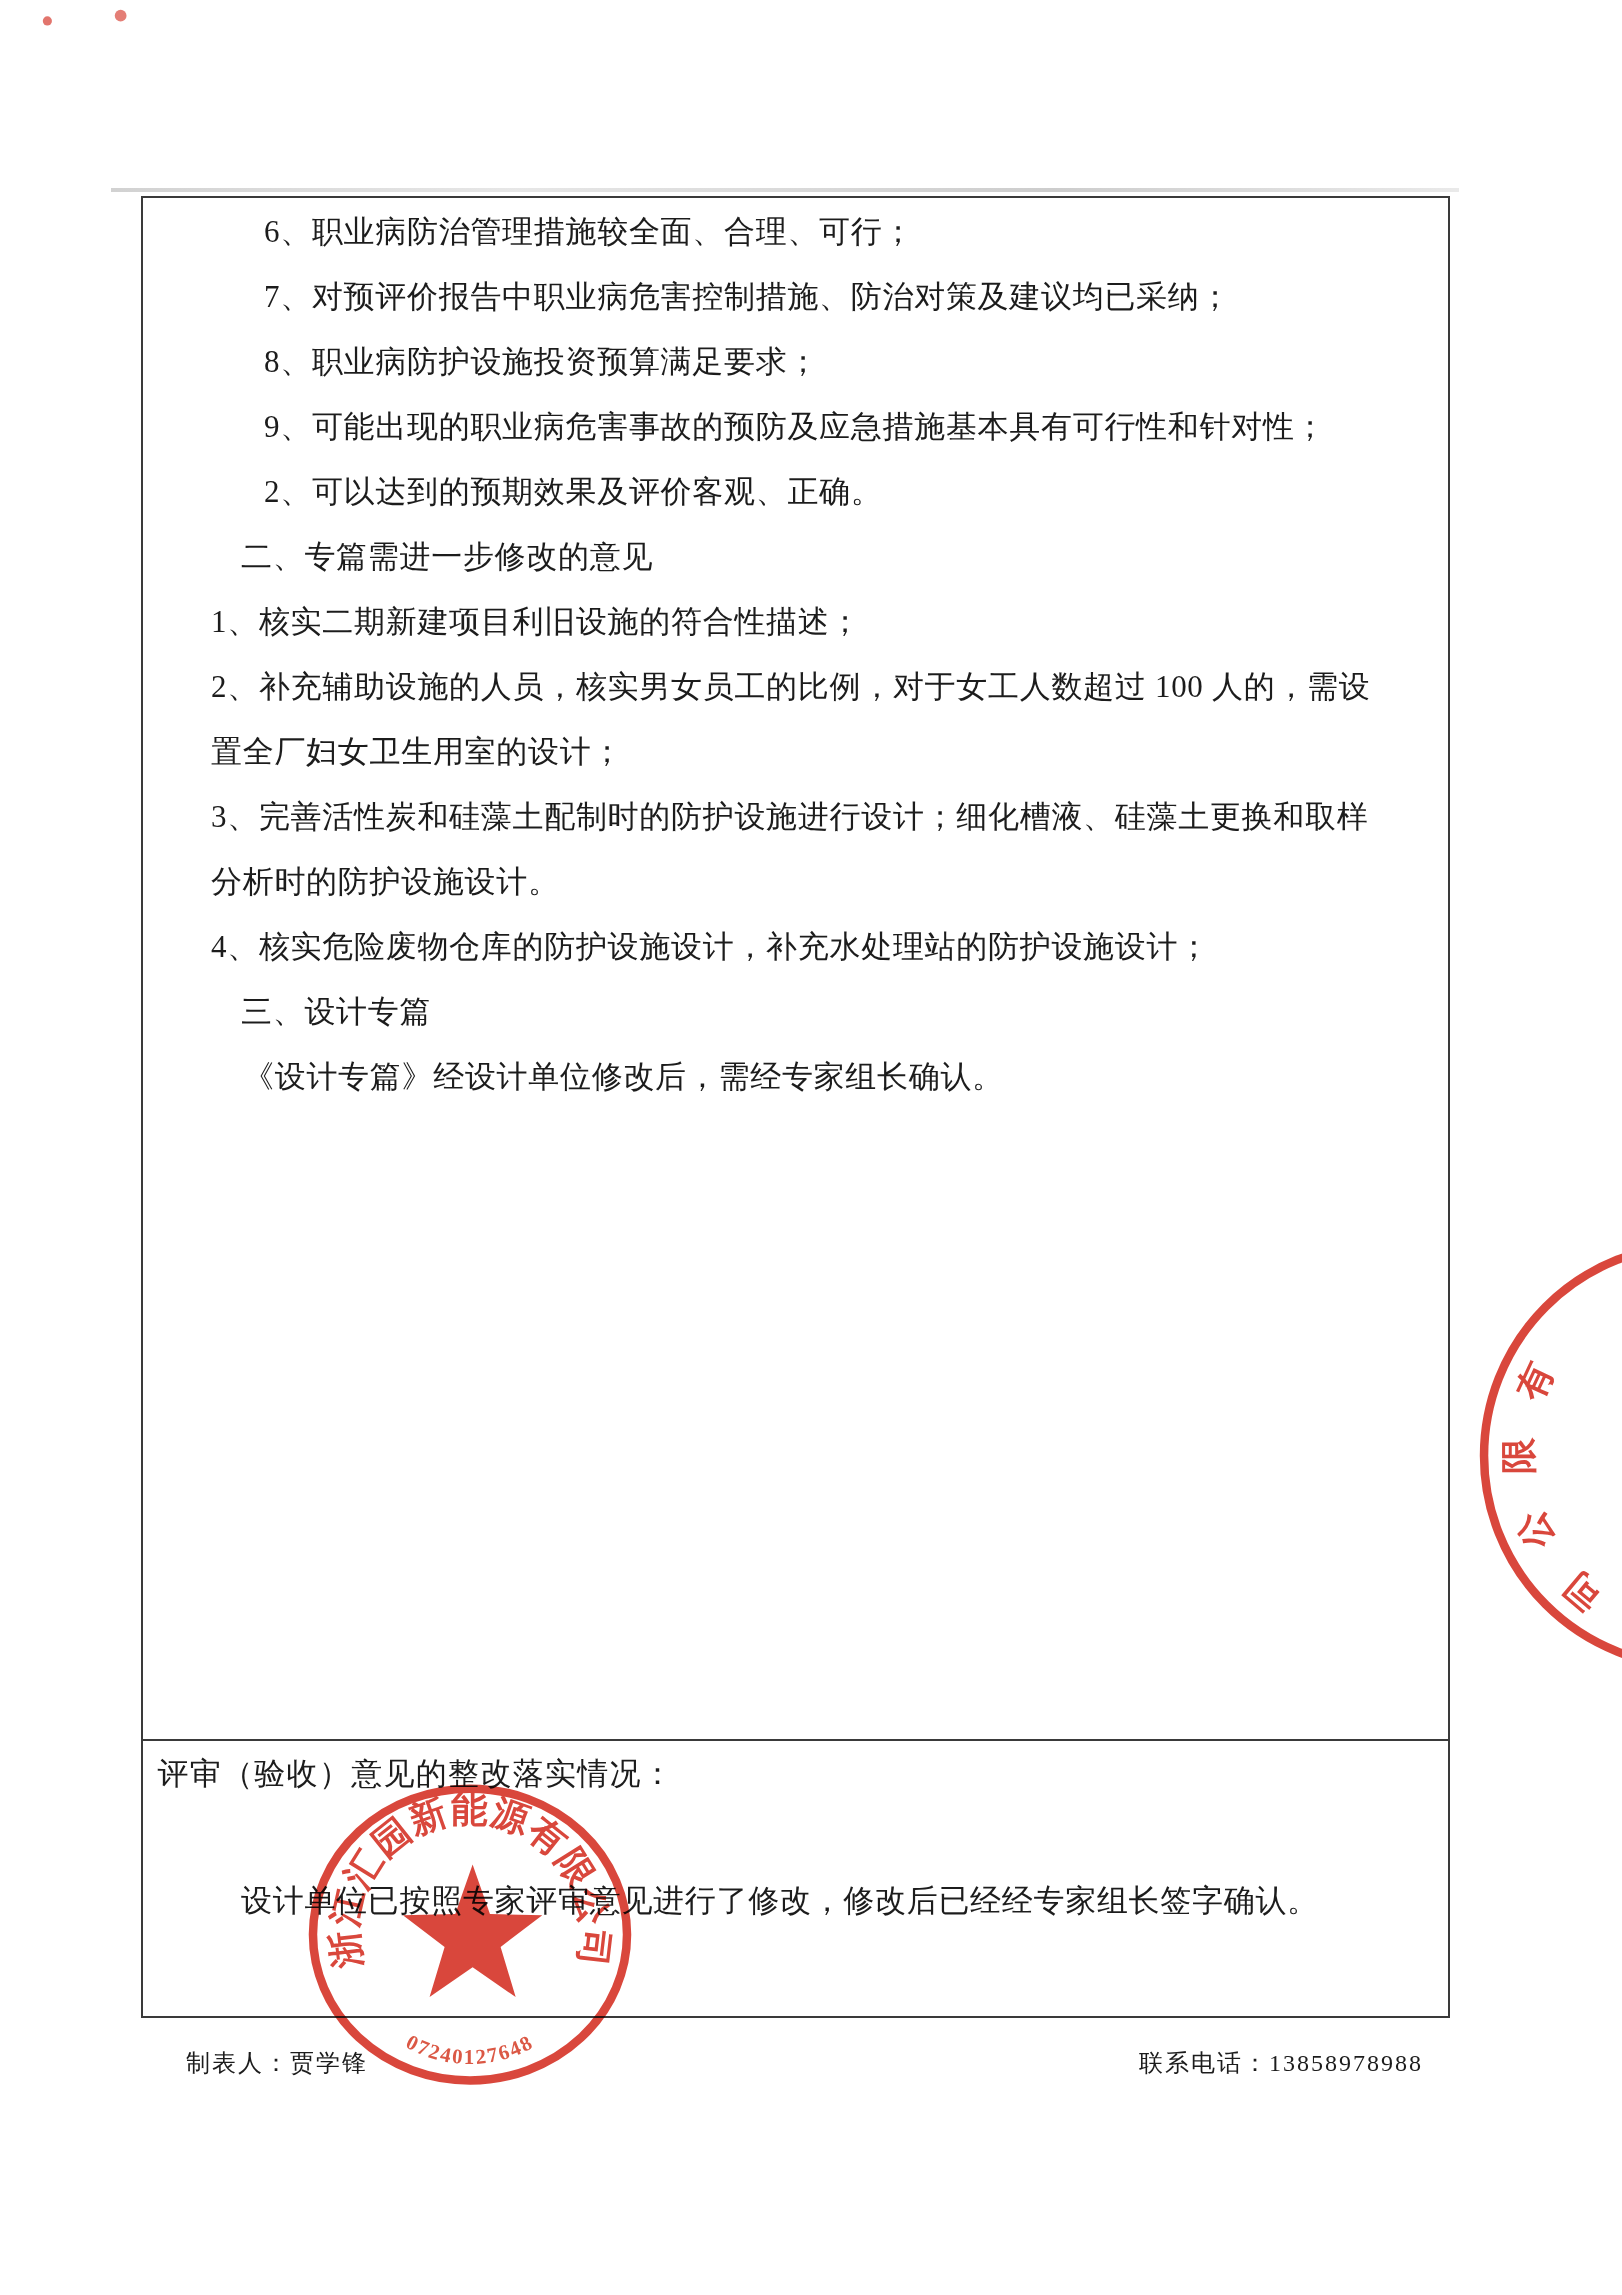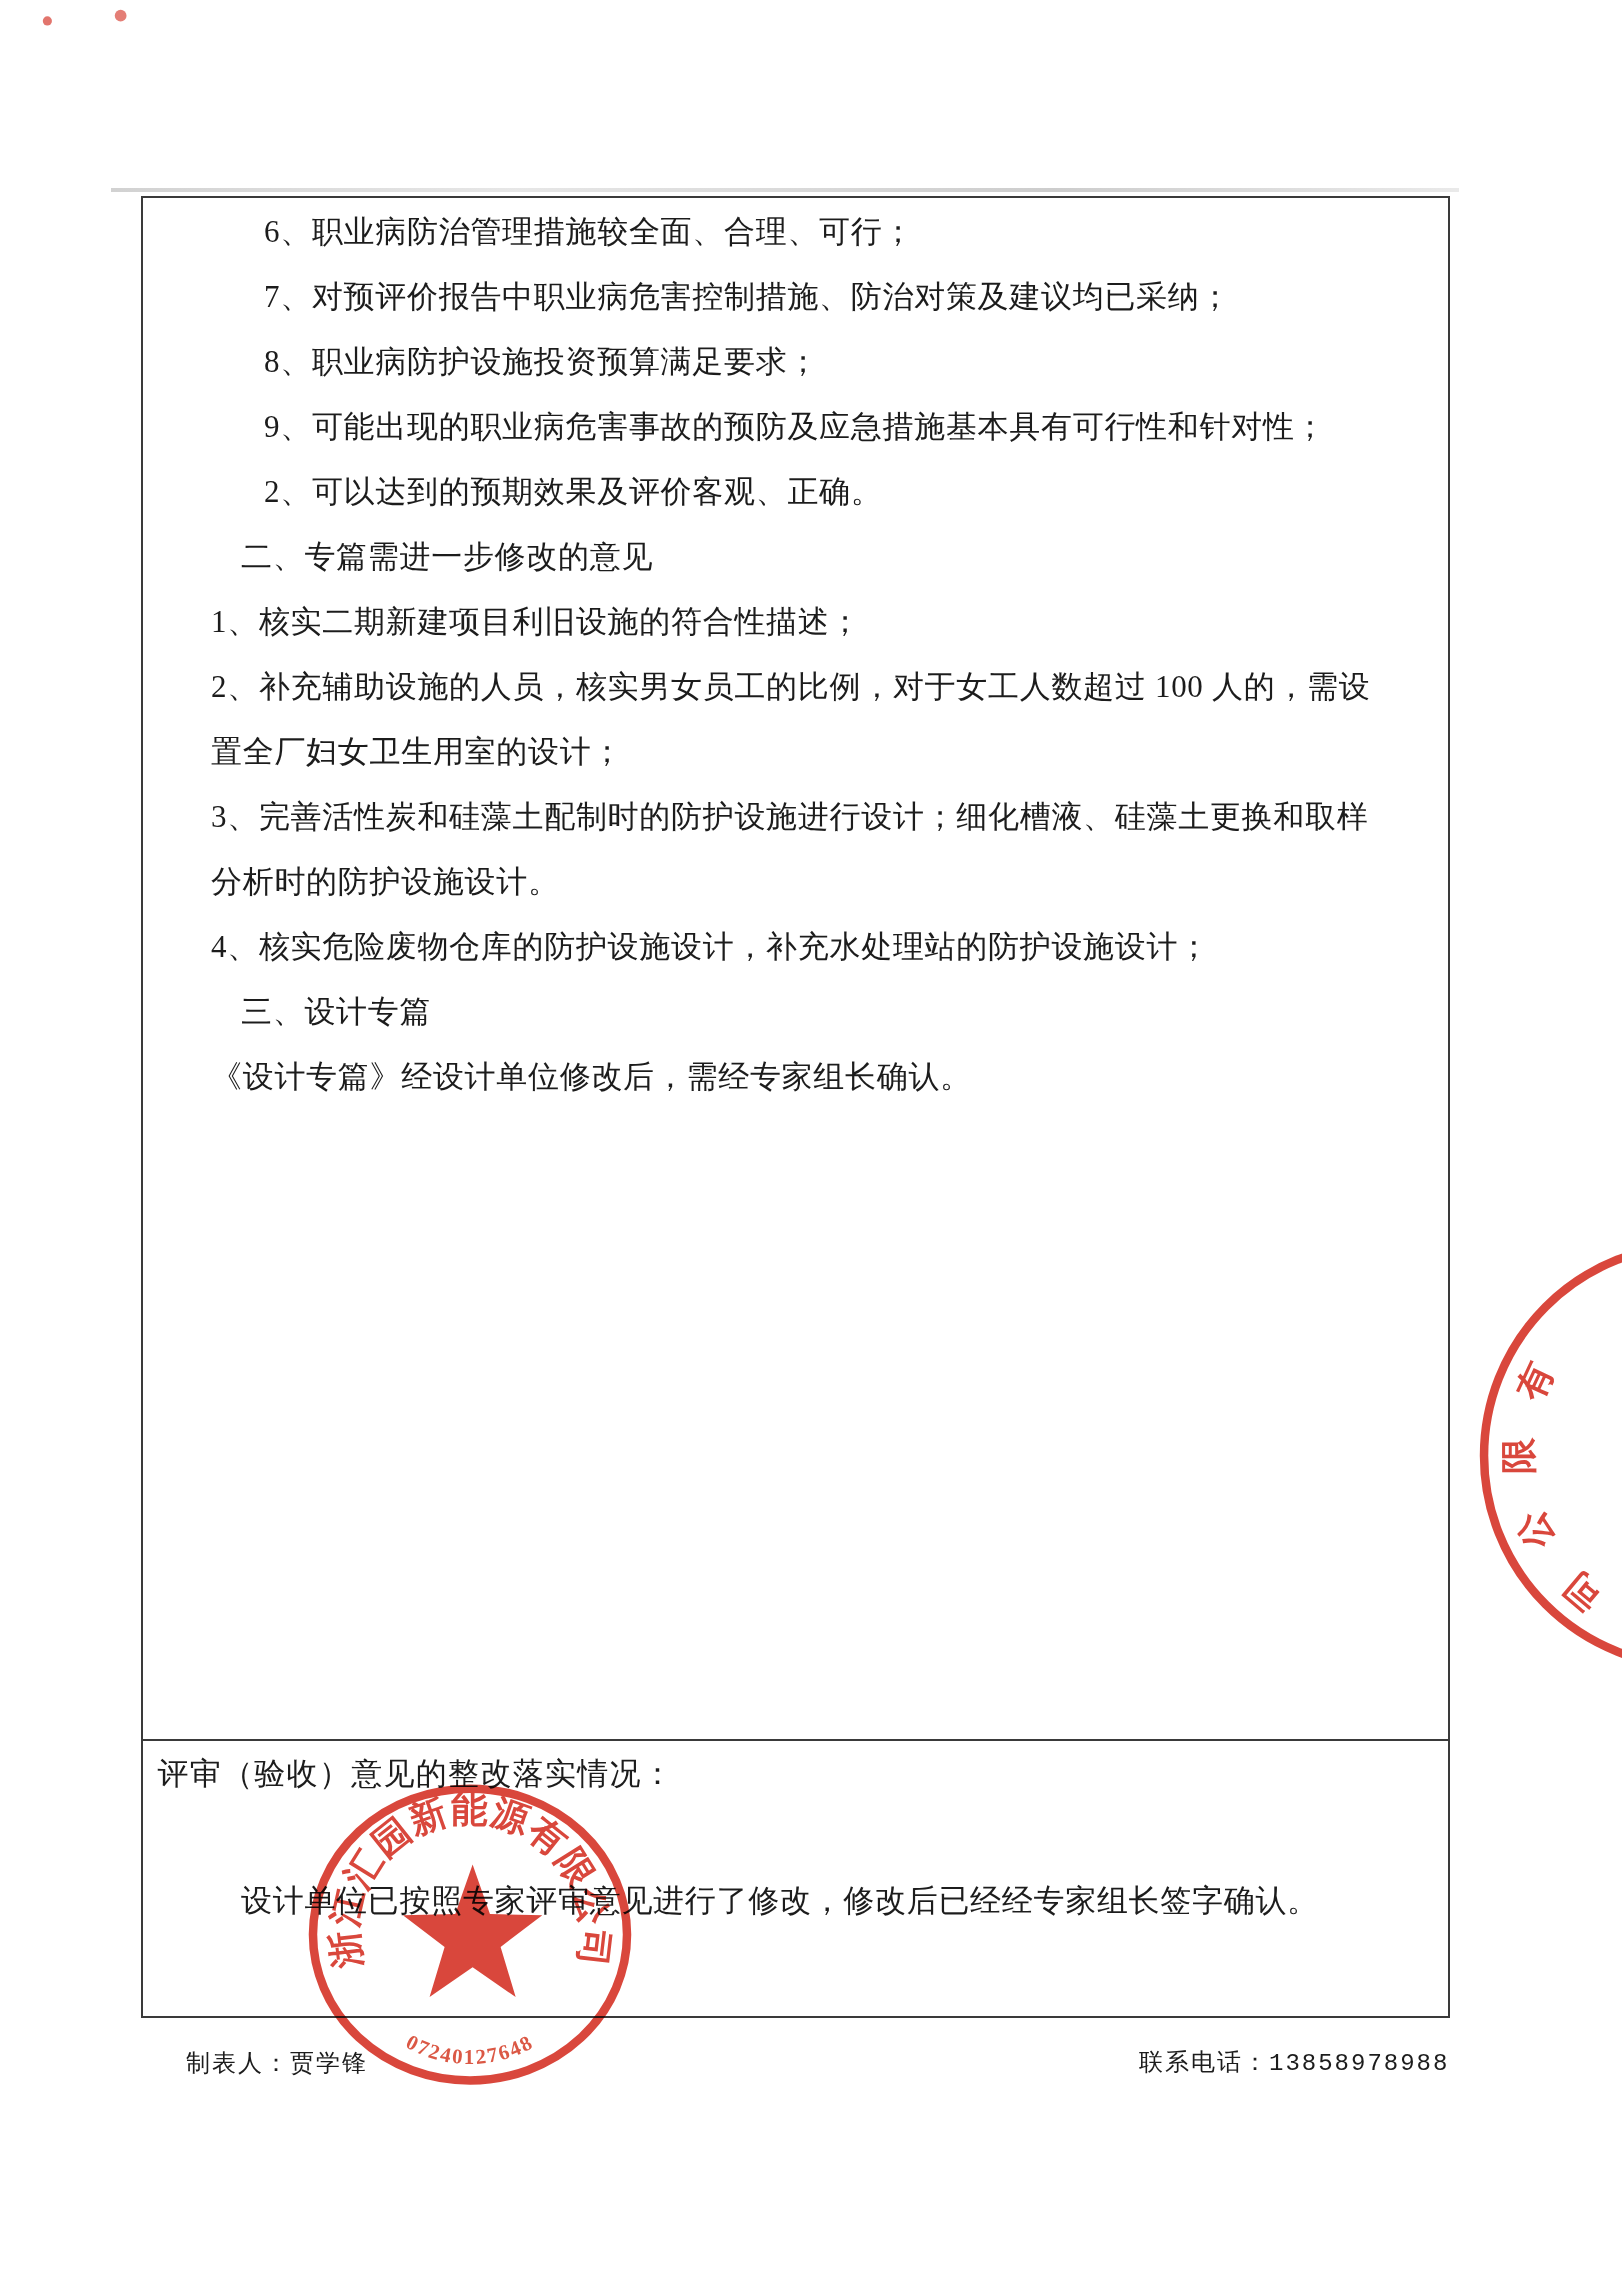--- a/index.html
+++ b/index.html
@@ -39,35 +39,35 @@
   }
   .line{
     height:65px;line-height:65px;
     font-size:31px;
     white-space:nowrap;
     letter-spacing:0.7px;
   }
   .ind-a{padding-left:121px;}
   .ind-b{padding-left:98px;}
   .ind-c{padding-left:68px;}
-  .ind-d{padding-left:68px;}
+  .ind-d{padding-left:100px;}
   .row2-title{
     position:absolute;left:14.4px;top:11.8px;
     font-size:31px;line-height:42px;letter-spacing:1.3px;
   }
   .row2-body{
     position:absolute;left:98px;top:139px;
     font-size:31px;line-height:42px;letter-spacing:0.7px;
     white-space:nowrap;
   }
   .footer-row{position:absolute;top:2040px;left:0;width:1571px;height:47px;font-size:24px;line-height:47px;}
   .footer-item{position:absolute;white-space:nowrap;letter-spacing:2px;}
   .f-preparer{left:186px;}
   .f-date{left:582px;}
-  .f-phone{left:1139px;font-family:Liberation Mono, monospace;}
+  .f-phone{left:1139px;}
   .stamp-layer{
     position:absolute;left:0;top:0;
     mix-blend-mode:multiply;
     opacity:.92;
     pointer-events:none;
   }
   .seal-text{
     font-family:"Liberation Serif","DejaVu Serif",serif;
     font-weight:bold;
   }

